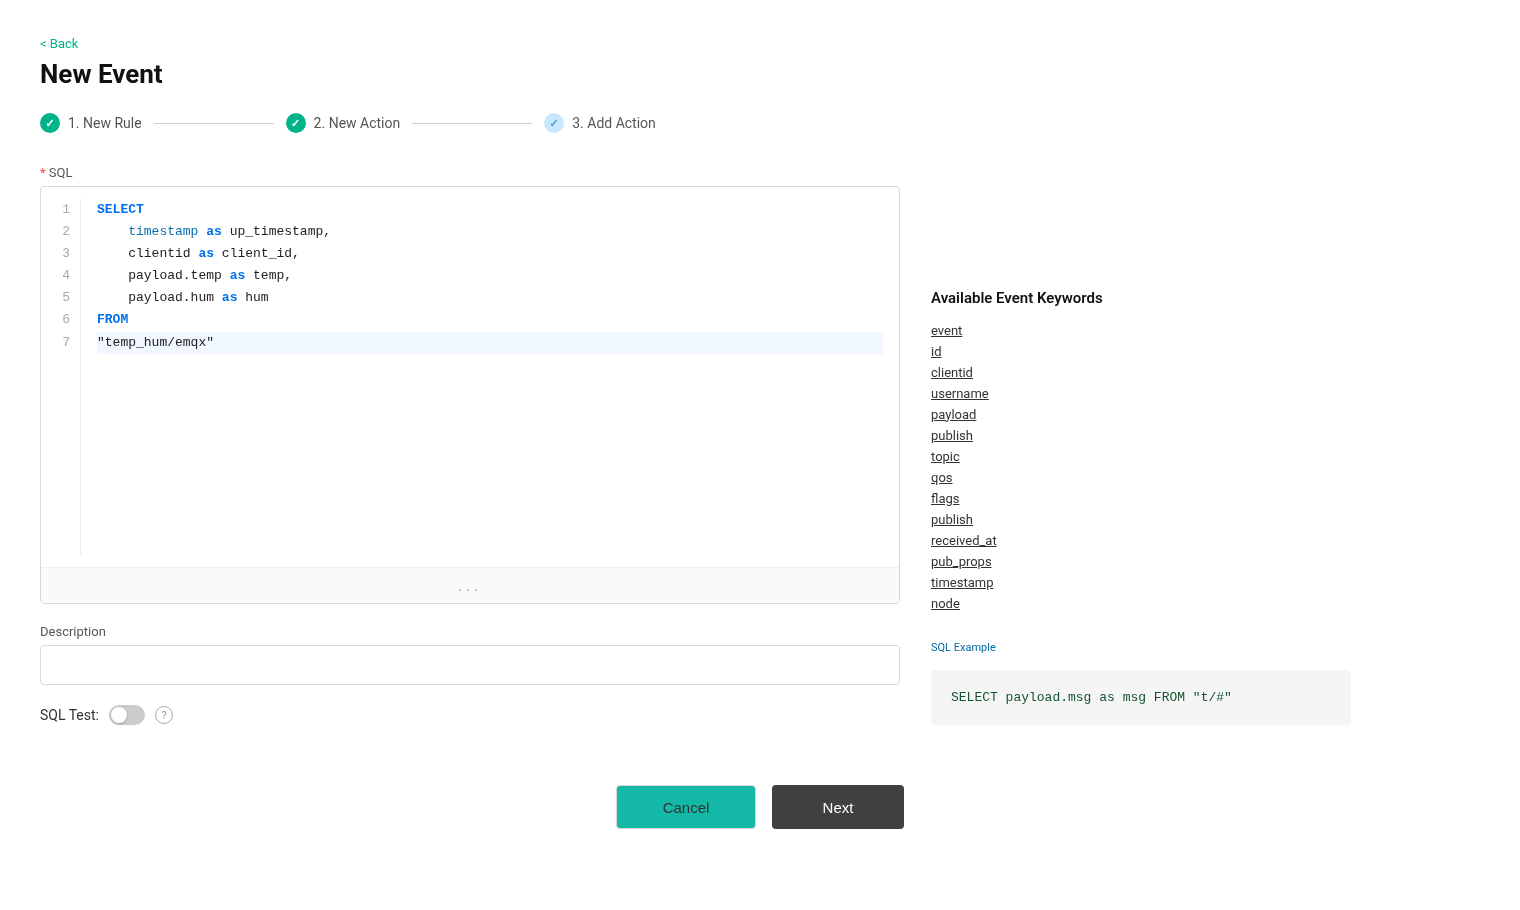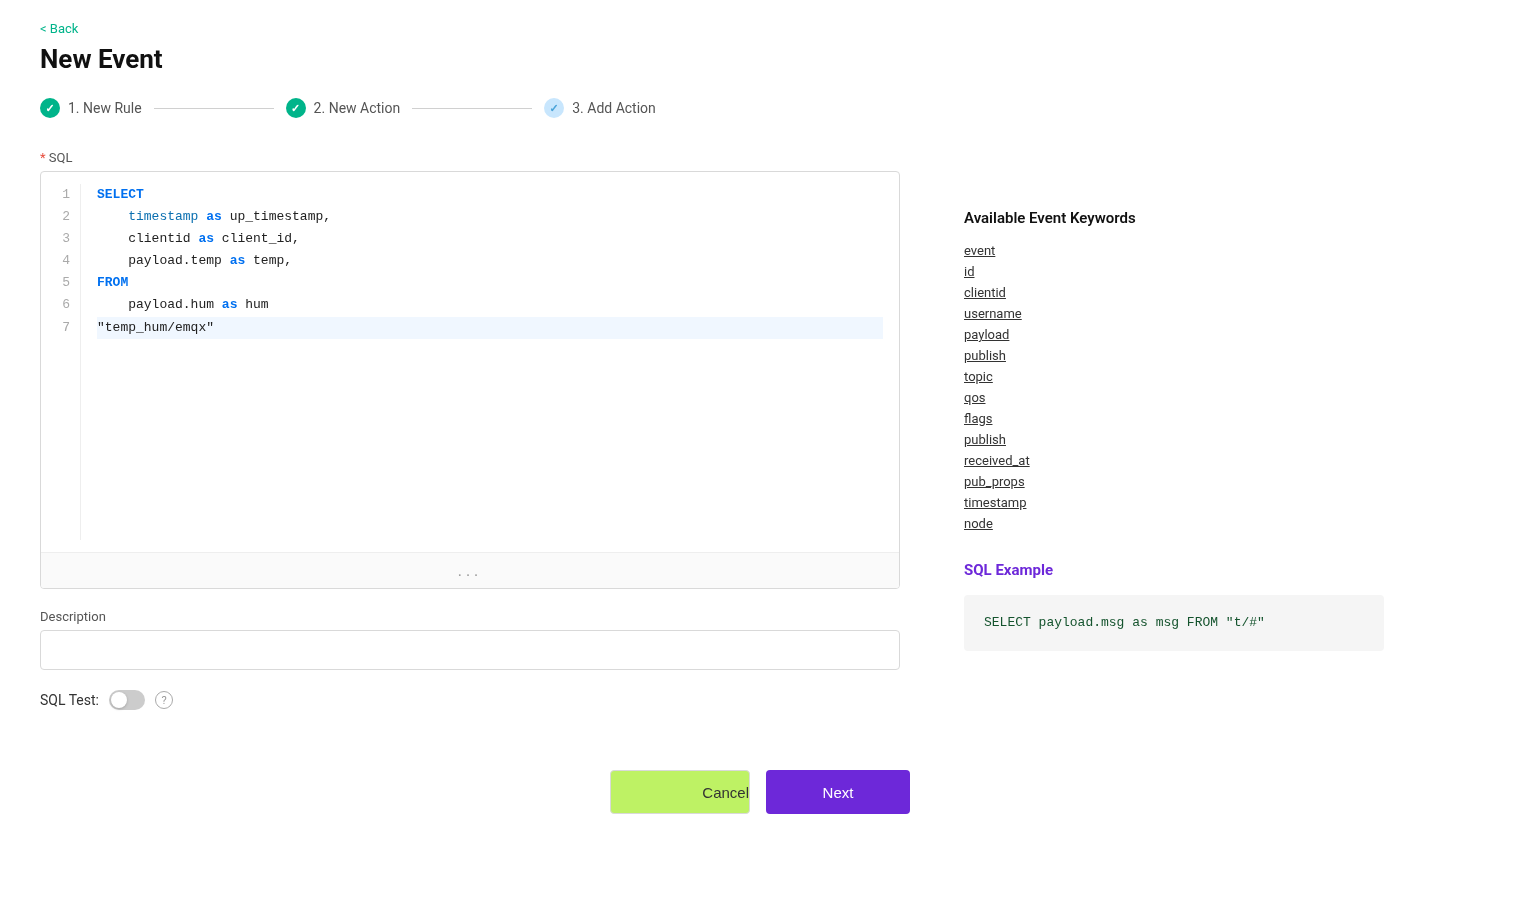--- a/index.html
+++ b/index.html
@@ -8,20 +8,21 @@
       background: #fff;
       color: #222;
       font-size: 14px;
       min-height: 910px;
       width: 1520px;
     }
 
     .page-container {
       padding: 20px 40px;
       max-width: 1520px;
+      margin-top: 15px;
     }
 
     .back-link {
       color: #00b48a;
       text-decoration: none;
       font-size: 13px;
       display: inline-flex;
       align-items: center;
       gap: 4px;
       cursor: pointer;
@@ -71,22 +72,22 @@
     .step-line {
       width: 120px;
       height: 1px;
       background: #d0d0d0;
       margin: 0 12px;
     }
 
     
     .main-layout {
       display: flex;
-      gap: 64px;
-      align-items: center;
+      gap: 31px;
+      align-items: flex-end;
     }
 
     .left-panel {
       flex: 1;
       max-width: 860px;
     }
 
     .right-panel {
       width: 420px;
       flex-shrink: 0;
@@ -233,23 +234,23 @@
       flex-direction: column;
     }
     .keyword-item {
       font-size: 13px;
       color: #333;
       text-decoration: underline;
       cursor: pointer;
     }
 
     .sql-example-title {
-      font-size: 15px;
-      font-weight: 700;
-      color: #6d28d9;
+      font-size: 11px;
+      font-weight: 400;
+      color: #0369a1;
       margin-bottom: 16px;
     }
     .sql-example-block {
       background: #f5f5f5;
       border-radius: 4px;
       padding: 16px 20px;
       font-family: 'Menlo', 'Monaco', 'Courier New', monospace;
       font-size: 13px;
       color: #14532d;
       line-height: 1.8;
@@ -260,32 +261,31 @@
       display: flex;
       justify-content: center;
       gap: 16px;
       margin-top: 60px;
       padding-bottom: 40px;
     }
     .btn-cancel {
       width: 140px;
       height: 44px;
       border: 1px solid #d9d9d9;
-      background: #bef264;
+      background: #14b8a6;
       border-radius: 4px;
       font-size: 15px;
       color: #333;
       cursor: pointer;
-      text-align: right;
     }
     .btn-next {
-      width: 144px;
+      width: 132px;
       height: 44px;
       border: none;
-      background: #6d28d9;
+      background: #404040;
       border-radius: 4px;
       font-size: 15px;
       color: #fff;
       cursor: pointer;
       font-weight: 500;
     }
   </style>
 </head>
 <body>
 
@@ -330,22 +330,22 @@
             <div>4</div>
             <div>5</div>
             <div>6</div>
             <div>7</div>
           </div>
           <div class="code-content">
             <div class="line"><span class="kw">SELECT</span></div>
             <div class="line"><span class="fn">    timestamp</span> <span class="kw">as</span> up_timestamp,</div>
             <div class="line">    clientid <span class="kw">as</span> client_id,</div>
             <div class="line">    payload.temp <span class="kw">as</span> temp,</div>
+            <div class="line">    payload.hum <span class="kw">as</span> hum</div>
             <div class="line"><span class="kw">FROM</span></div>
-            <div class="line">    payload.hum <span class="kw">as</span> hum</div>
             <div class="line highlighted">"temp_hum/emqx"</div>
           </div>
         </div>
         <div class="editor-footer">...</div>
       </div>
 
       <div class="desc-section">
         <div class="desc-label">Description</div>
         <input class="desc-input" type="text" placeholder="" style="">
       </div>

